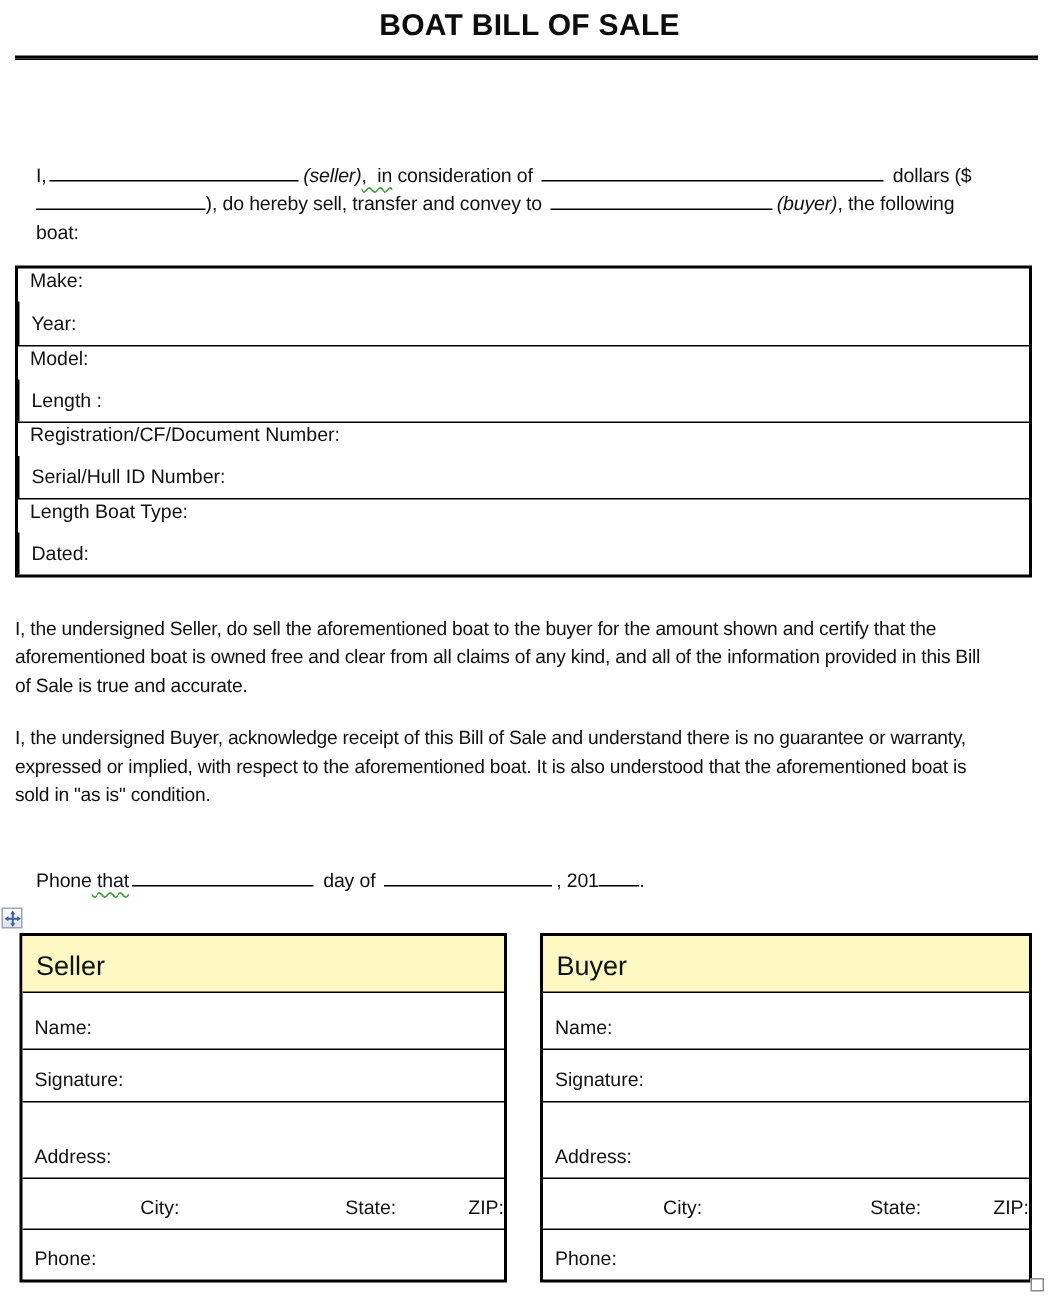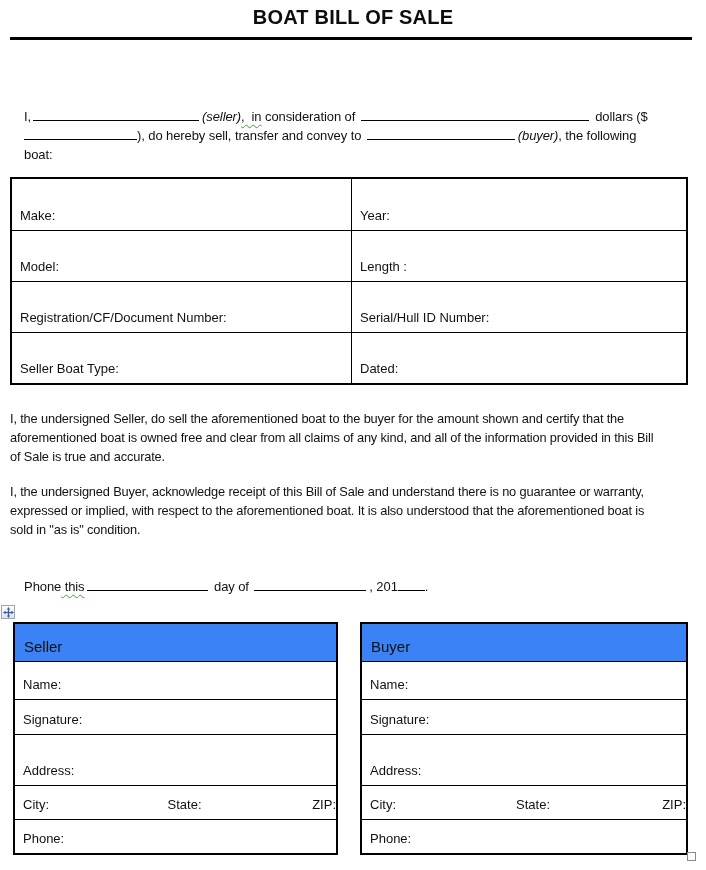--- a/index.html
+++ b/index.html
@@ -16,44 +16,44 @@
               letter-spacing:-0.1px; }
   .it { font-style:italic; }
   .blank { display:inline-block; border-bottom:1px solid #000; height:13px;
            margin:0 3px 0 2px; vertical-align:baseline; }
   .blank.nm { margin:0; }
   .squiggle { text-decoration-line:underline; text-decoration-style:wavy;
               text-decoration-color:#3aa03a; text-decoration-thickness:1px; text-underline-offset:3px; }
 
   
   .boat-table { position:absolute; left:10px; top:177px; width:678px; border:2px solid #000; background:#fff; }
-  .brow { display:flex; height:51px; border-top:1px solid #000; }
+  .brow { display:flex; height:51px; border-top:1px solid #000;flex-direction:column; }
   .brow:first-child { border-top:none; }
   .bcell { display:flex; align-items:flex-end; padding:0 0 7px 8px; font-size:13px; }
   .bcell.l { width:339px; }
   .bcell.r { flex:1; border-left:1px solid #000; }
 
   .clause { position:absolute; left:10px; width:692px; font-size:12.8px; line-height:19px;
             letter-spacing:-0.15px; }
   .clause div { white-space:pre; }
 
   
   .move-handle { position:absolute; left:1px; top:605px; width:14px; height:14px;
                  border:1px solid #9aa7b8; background:linear-gradient(#fdfdfe,#dde3ee);
                  display:flex; align-items:center; justify-content:center; cursor:move; }
   .resize-handle { position:absolute; left:687px; top:852px; width:9px; height:9px;
                    background:#fff; border:1px solid #8a8a8a; }
 
   
   .party { position:absolute; top:622px; border:2px solid #000; background:#fff; }
-  .party .phead { height:38px; background:#3b82f6; border-bottom:1px solid #000;
+  .party .phead { height:38px; background:#fef9c3; border-bottom:1px solid #000;
                   display:flex; align-items:flex-end; padding:0 0 6px 9px;
-                  font-size:15px; color:#101010; }
+                  font-size:18px; color:#101010; }
   .prow { display:flex; align-items:flex-end; padding:0 0 7px 8px; font-size:13px;
-          border-top:1px solid #000; }
+          border-top:1px solid #000;text-align:right; }
   .prow:nth-child(2) { border-top:none; }
   .prow.h37 { height:37px; } .prow.h35 { height:35px; } .prow.h51 { height:51px; }
   .prow.h34 { height:34px; }
   .csz { padding-left:0;gap:48px; }
   .csz .city { width:115px; padding-left:8px; }
   .csz .state { width:107px; }
   .csz .zip { flex:1; }
 </style>
 </head>
 <body>
@@ -80,38 +80,38 @@
     </div>
     <div class="brow">
       <div class="bcell l">Model:</div>
       <div class="bcell r">Length :</div>
     </div>
     <div class="brow">
       <div class="bcell l">Registration/CF/Document Number:</div>
       <div class="bcell r">Serial/Hull ID Number:</div>
     </div>
     <div class="brow">
-      <div class="bcell l">Seller Boat Type:</div>
+      <div class="bcell l">Length Boat Type:</div>
       <div class="bcell r">Dated:</div>
     </div>
   </div>
 
   <div class="clause" style="top:409px">
     <div>I, the undersigned Seller, do sell the aforementioned boat to the buyer for the amount shown and certify that the</div>
     <div>aforementioned boat is owned free and clear from all claims of any kind, and all of the information provided in this Bill</div>
     <div>of Sale is true and accurate.</div>
   </div>
   <div class="clause" style="top:482px">
     <div>I, the undersigned Buyer, acknowledge receipt of this Bill of Sale and understand there is no guarantee or warranty,</div>
     <div>expressed or implied, with respect to the aforementioned boat. It is also understood that the aforementioned boat is</div>
     <div>sold in "as is" condition.</div>
   </div>
 
   <div class="textline" style="top:558px">
-    <span>Phone</span><span class="squiggle"> this</span><span class="blank" style="width:121px"></span><span> day of </span><span class="blank" style="width:112px"></span><span>, 201</span><span class="blank nm" style="width:27px"></span><span>.</span>
+    <span>Phone</span><span class="squiggle"> that</span><span class="blank" style="width:121px"></span><span> day of </span><span class="blank" style="width:112px"></span><span>, 201</span><span class="blank nm" style="width:27px"></span><span>.</span>
   </div>
 
   <div class="move-handle">
     <span style="display:flex">
       <svg width="11" height="11" viewBox="0 0 12 12">
         <g stroke="#3a5fa0" stroke-width="1.4">
           <line x1="6" y1="2.2" x2="6" y2="9.8"></line>
           <line x1="2.2" y1="6" x2="9.8" y2="6"></line>
         </g>
         <g fill="#3a5fa0">

